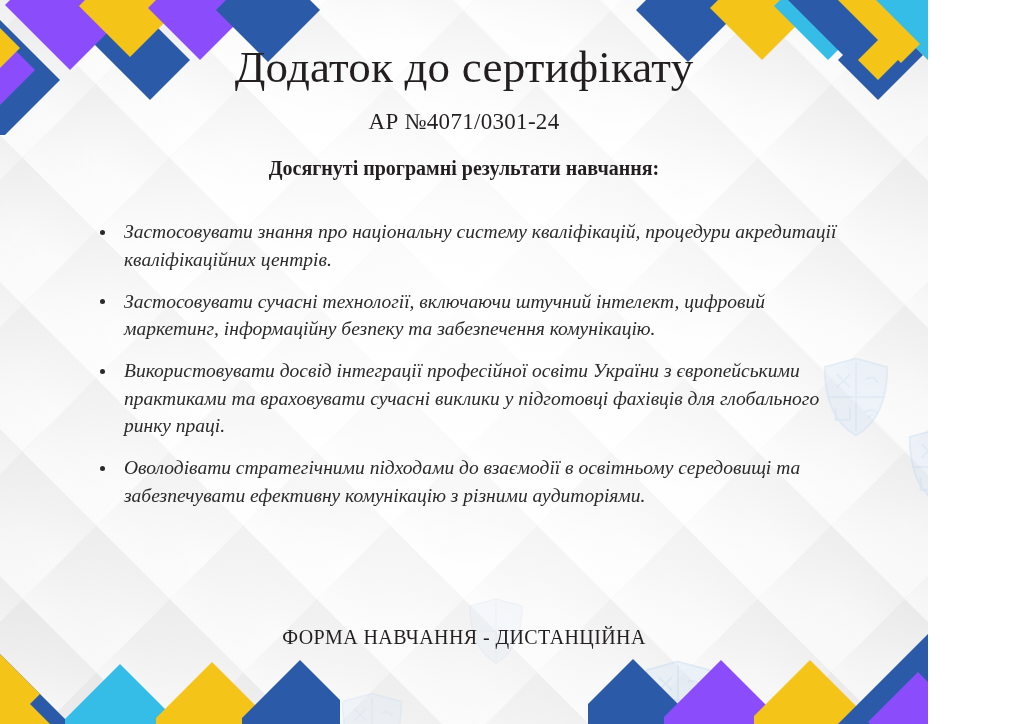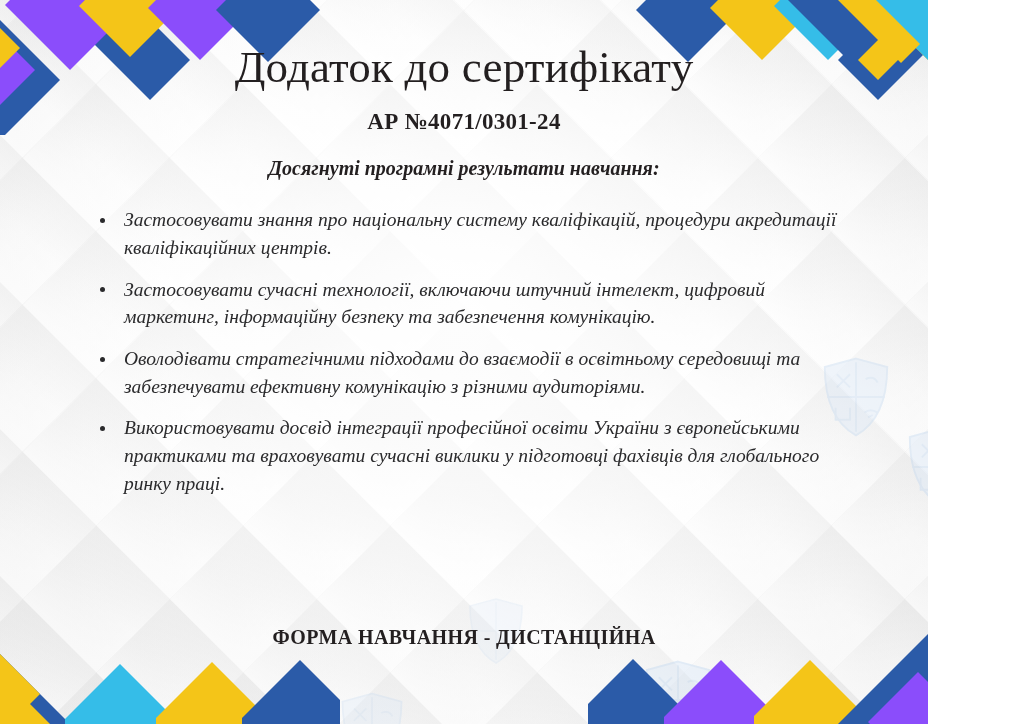--- a/index.html
+++ b/index.html
@@ -65,58 +65,58 @@
     font-size:45px;
     line-height:1.05;
     color:#231f20;
     letter-spacing:.2px;
     font-weight:400;
   }
   .cert-no {
     margin-top:18px;
     text-align:center;
     font-size:23px;
-    font-weight:bold;
+    font-weight:normal;
     color:#231f20;
     letter-spacing:.3px;
   }
   .subtitle {
     margin-top:22px;
     text-align:center;
     font-size:20px;
     font-weight:bold;
-    font-style:italic;
     color:#231f20;
   }
   .outcomes {
     margin-top:26px;
     padding-left:22px;
   }
   .outcome {
     position:relative;
     font-size:19.5px;
     font-style:italic;
     line-height:1.42;
     color:#2a2a2c;
     margin-bottom:14px;
     padding-left:26px;
+    margin-top:12px;
   }
   .outcome .dot {
     position:absolute; left:2px; top:.60em;
     width:5px; height:5px; border-radius:50%;
     background:#2a2a2c;
   }
   .footer {
     margin-top:auto;
     margin-bottom:72px;
     text-align:center;
   }
   .footer-line {
     font-size:20px;
-    font-weight:bold;
+    font-weight:normal;
     color:#231f20;
     line-height:1.45;
     letter-spacing:.4px;
   }
 </style>
 </head>
 <body>
 
 <div id="certificate">
 
@@ -267,25 +267,25 @@
       <div class="outcome">
         <span class="dot"></span>
         <span>Застосовувати знання про національну систему кваліфікацій, процедури акредитації кваліфікаційних центрів.</span>
       </div>
       <div class="outcome">
         <span class="dot"></span>
         <span>Застосовувати сучасні технології, включаючи штучний інтелект, цифровий маркетинг, інформаційну безпеку та забезпечення комунікацію.</span>
       </div>
       <div class="outcome">
         <span class="dot"></span>
+        <span>Використовувати досвід інтеграції професійної освіти України з європейськими практиками та враховувати сучасні виклики у підготовці фахівців для глобального ринку праці.</span>
+      </div>
+      <div class="outcome">
+        <span class="dot"></span>
         <span>Оволодівати стратегічними підходами до взаємодії в освітньому середовищі та забезпечувати ефективну комунікацію з різними аудиторіями.</span>
-      </div>
-      <div class="outcome">
-        <span class="dot"></span>
-        <span>Використовувати досвід інтеграції професійної освіти України з європейськими практиками та враховувати сучасні виклики у підготовці фахівців для глобального ринку праці.</span>
       </div>
     </div>
 
     <div class="footer">
       <div class="footer-line">ФОРМА НАВЧАННЯ - ДИСТАНЦІЙНА</div>
     </div>
 
   </div>
 </div>
 

